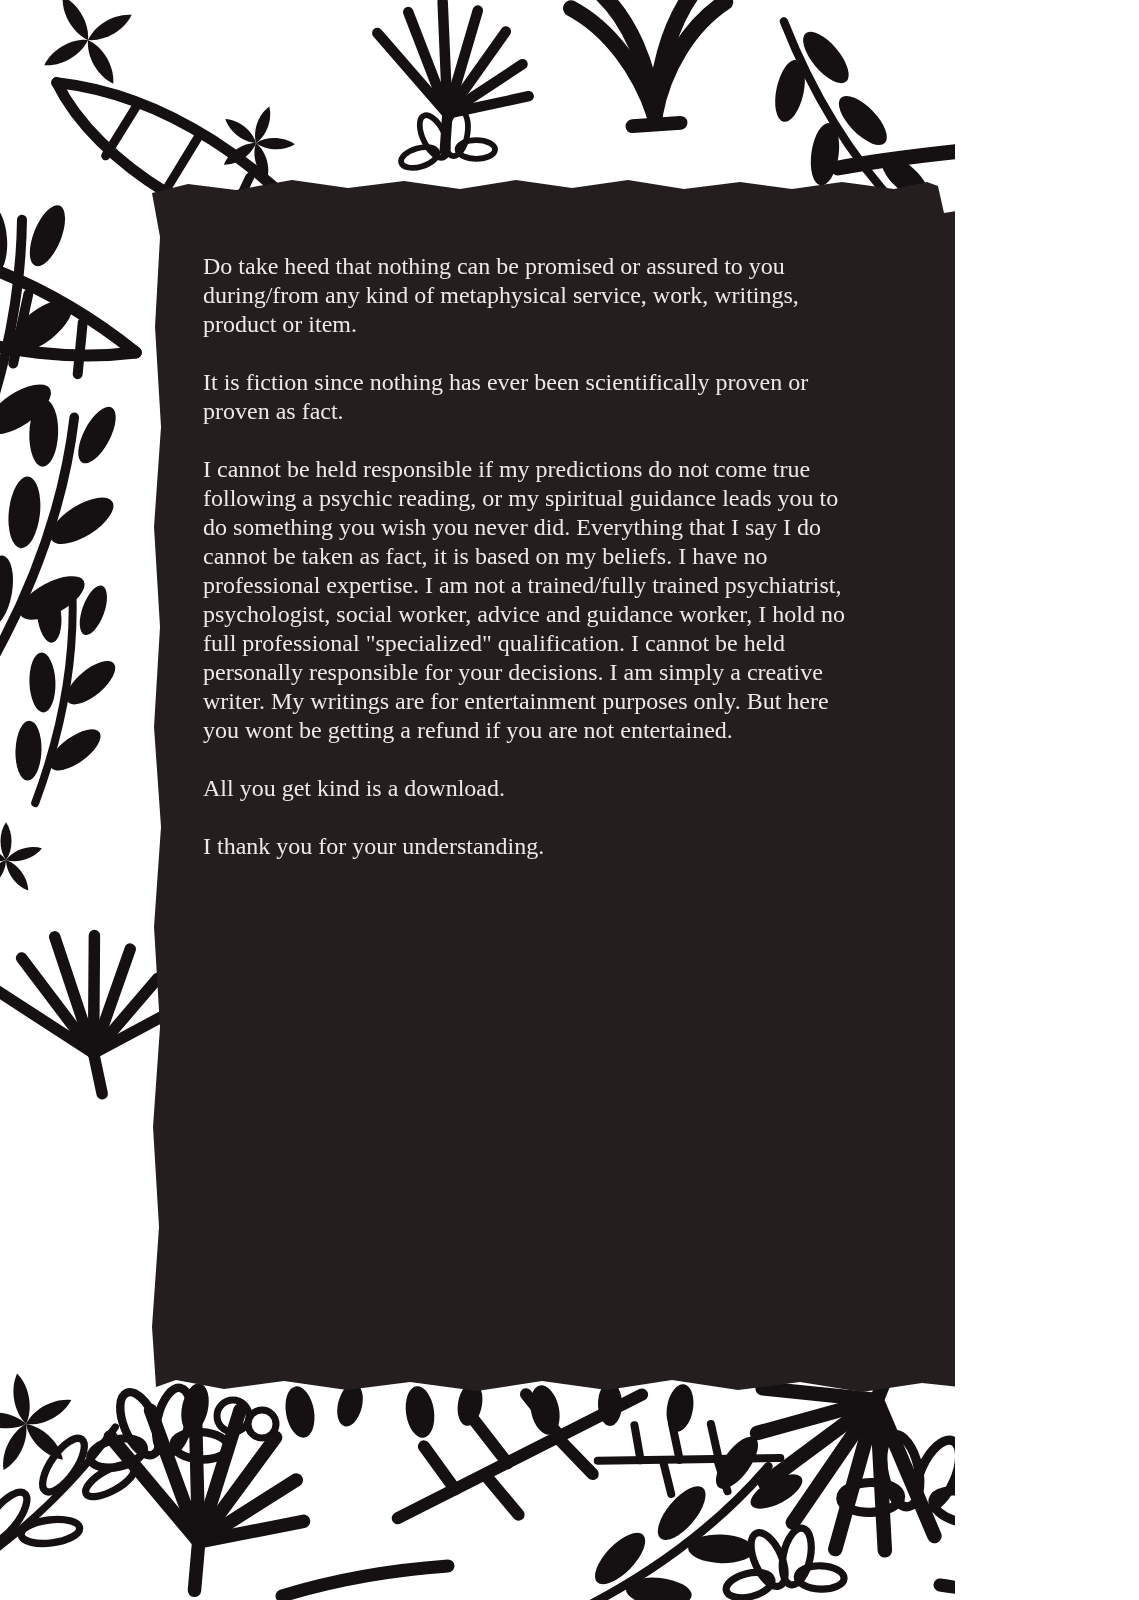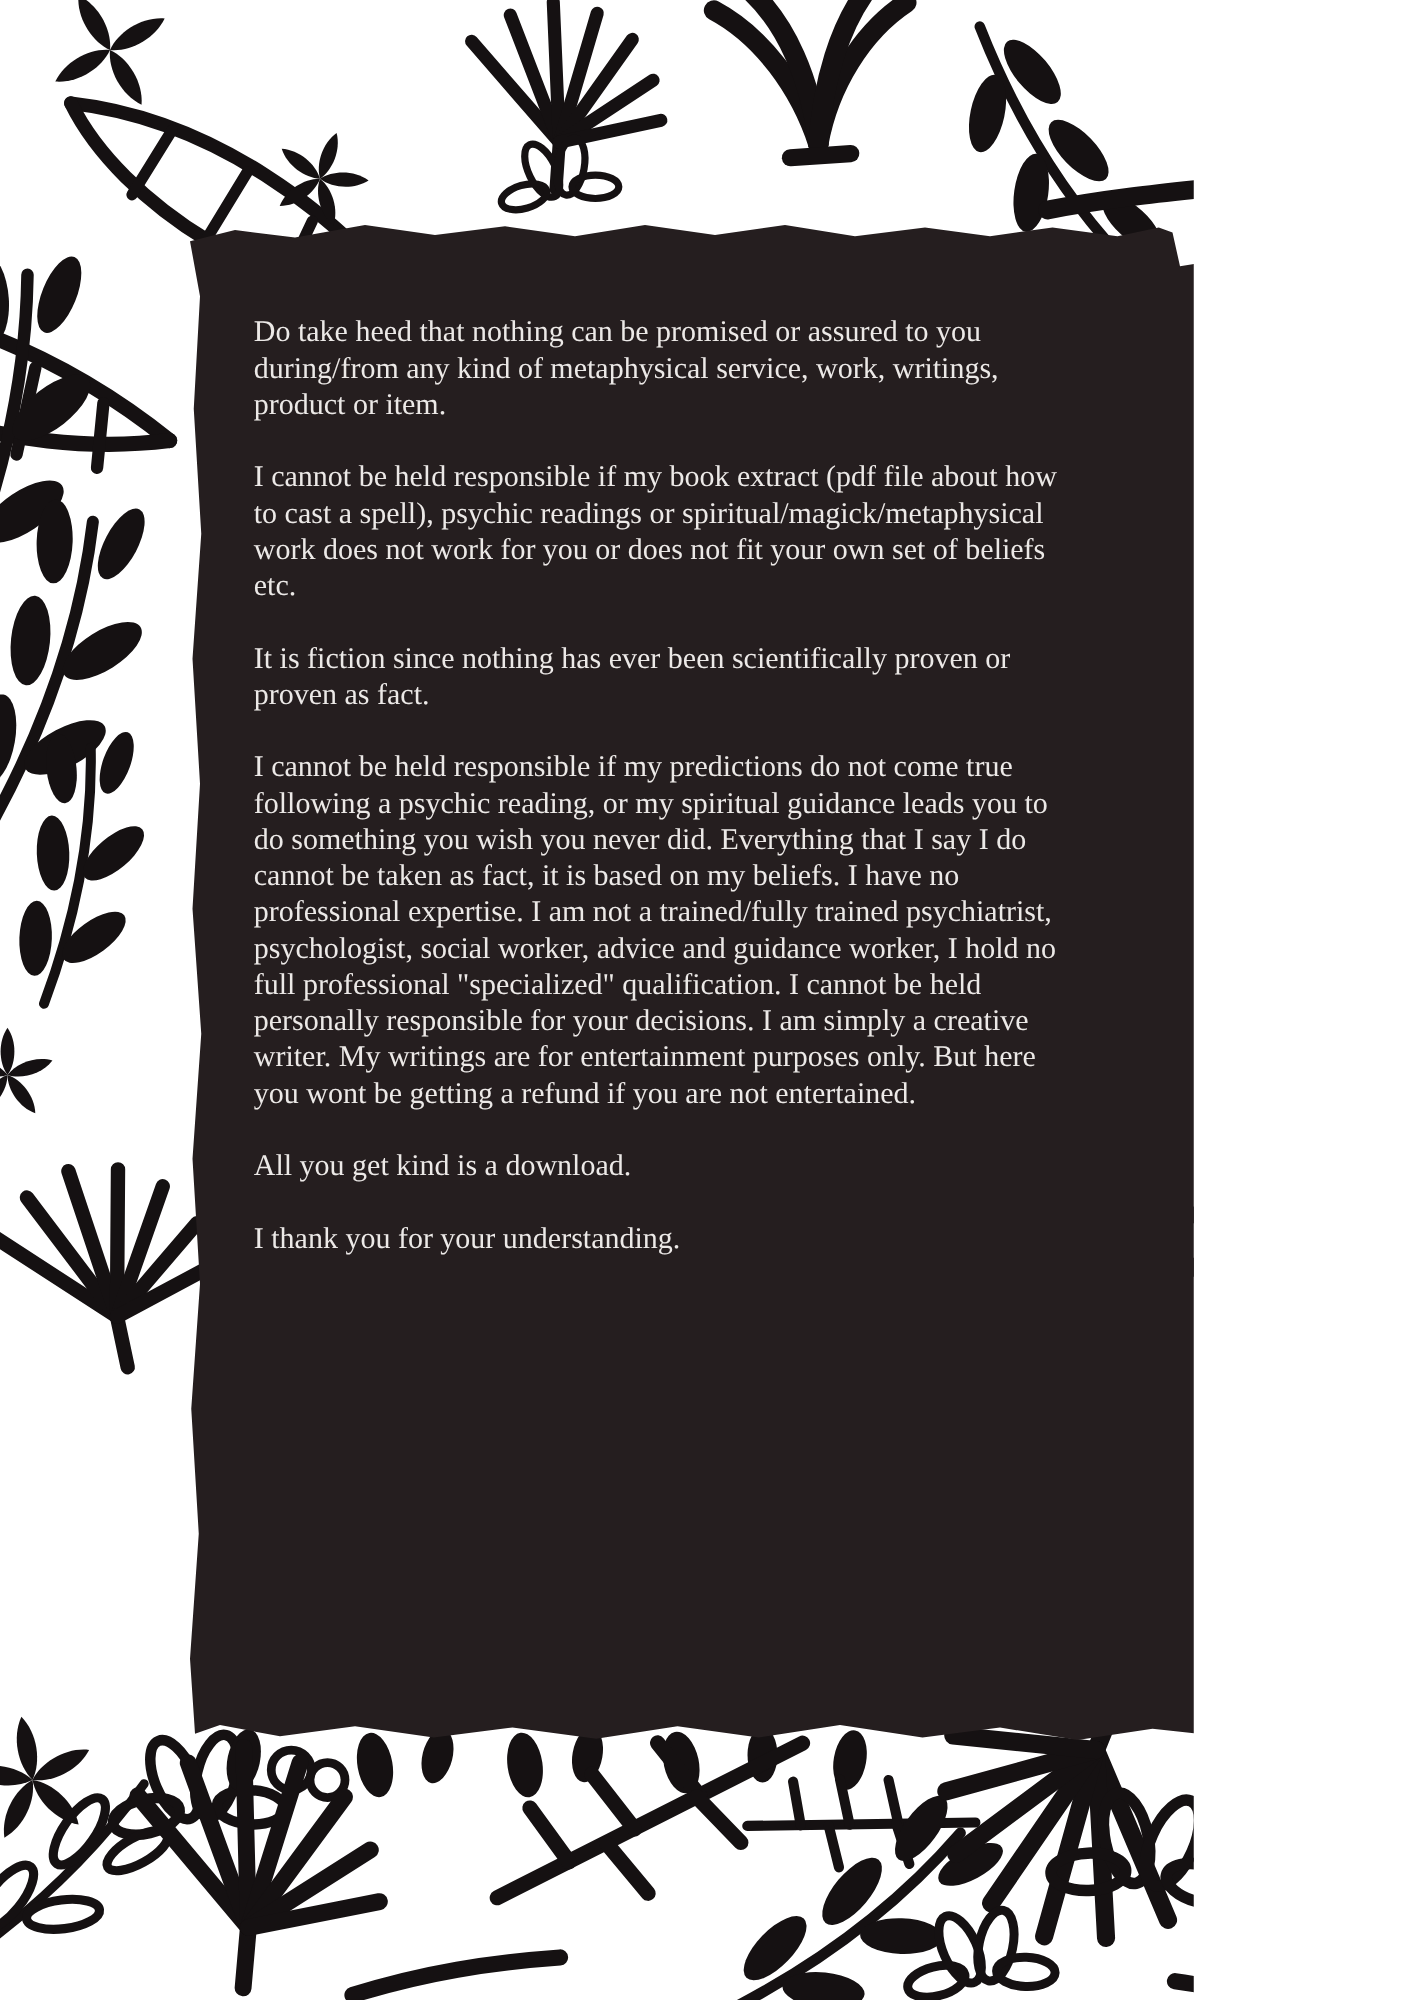--- a/index.html
+++ b/index.html
@@ -184,24 +184,20 @@
     <use href="#petalfan" transform="translate(915 1516) rotate(6) scale(1.15)"></use>
     <use href="#star5" transform="translate(1052 1468) rotate(12) scale(1.05)"></use>
     <use href="#petalfan" transform="translate(786 1592) rotate(-6) scale(0.9)"></use>
     <path class="s" stroke-width="13" d="M940,1585 C1010,1596 1080,1600 1139,1590"></path>
   </svg>
 
   <div class="panel">
     <p>Do take heed that nothing can be promised or assured to you
 during/from any kind of metaphysical service, work, writings,
 product or item.</p>
-    <p>I cannot be held responsible if my book extract (pdf file about how
-to cast a spell), psychic readings or spiritual/magick/metaphysical
-work does not work for you or does not fit your own set of beliefs
-etc.</p>
     <p>It is fiction since nothing has ever been scientifically proven or
 proven as fact.</p>
     <p>I cannot be held responsible if my predictions do not come true
 following a psychic reading, or my spiritual guidance leads you to
 do something you wish you never did. Everything that I say I do
 cannot be taken as fact, it is based on my beliefs. I have no
 professional expertise. I am not a trained/fully trained psychiatrist,
 psychologist, social worker, advice and guidance worker, I hold no
 full professional "specialized" qualification. I cannot be held
 personally responsible for your decisions. I am simply a creative

